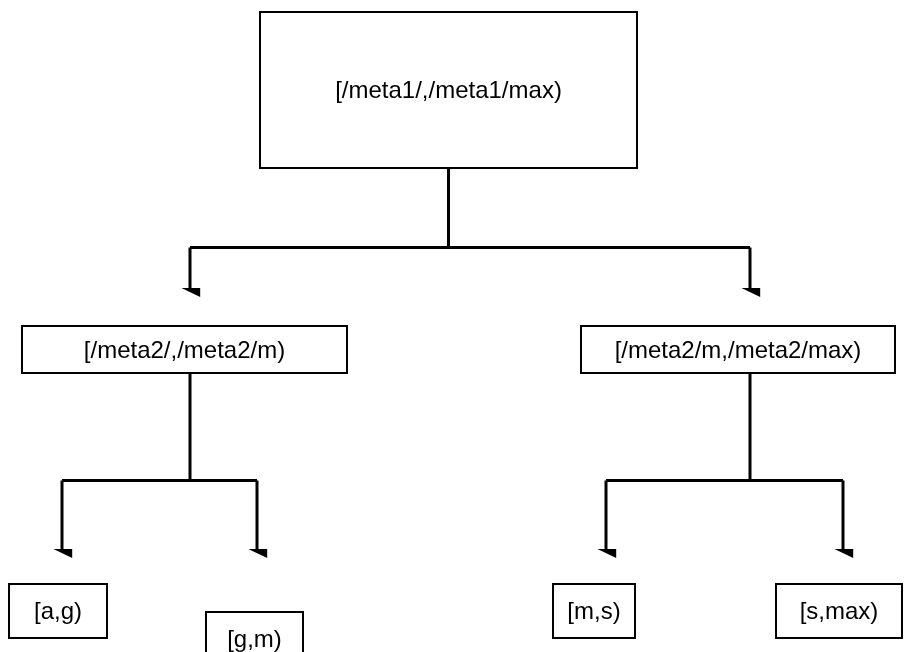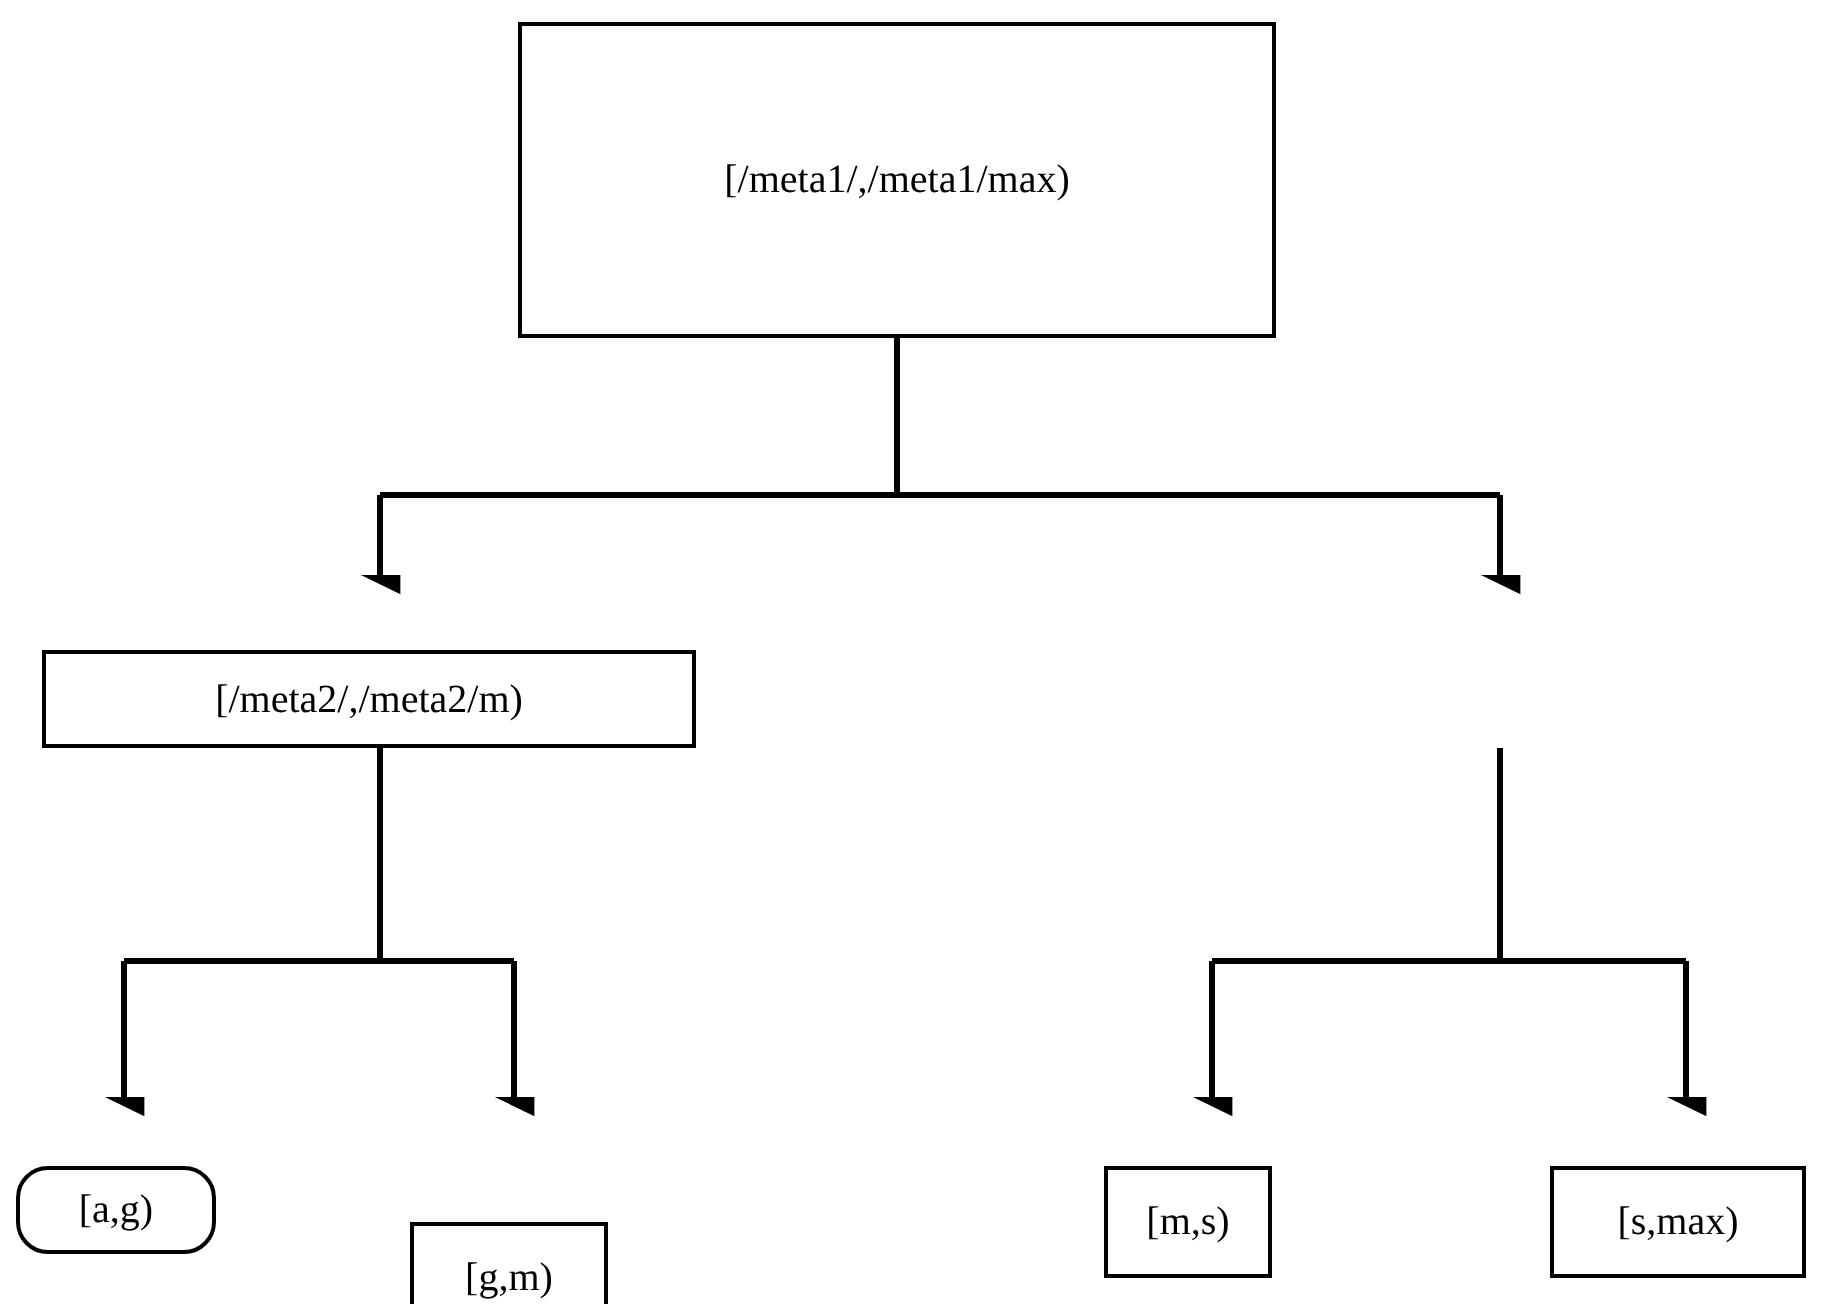--- a/index.html
+++ b/index.html
@@ -29,22 +29,22 @@
   }
   .node-box {
     position: absolute;
     box-sizing: border-box;
     border: 2px solid #000000;
     background: #ffffff;
     display: flex;
     align-items: center;
     justify-content: center;
     color: #000000;
-    font-family: Liberation Serif, serif;
-    font-size: 20px;
+    font-family: Liberation Sans, sans-serif;
+    font-size: 24px;
     line-height: 1;
     letter-spacing: 0px;
     white-space: pre;
   }
   .node-label {
     display: block;
     white-space: pre;
   }
   #node-root {
     left: 259px;
@@ -61,22 +61,21 @@
   #node-mid-right {
     left: 580px;
     top: 325px;
     width: 316px;
     height: 49px;
   }
   #node-leaf-ag {
     left: 8px;
     top: 583px;
     width: 100px;
-    height: 44px;
-    border-radius: 16px;
+    height: 56px;
   }
   #node-leaf-gm {
     left: 205px;
     top: 611px;
     width: 99px;
     height: 56px;
   }
   #node-leaf-ms {
     left: 552px;
     top: 583px;
@@ -128,20 +127,23 @@
   </svg>
 
   <div class="node-box" id="node-root">
     <span class="node-label">[/meta1/,/meta1/max)</span>
   </div>
 
   <div class="node-box" id="node-mid-left">
     <span class="node-label">[/meta2/,/meta2/m)</span>
   </div>
 
+  <div class="node-box" id="node-mid-right">
+    <span class="node-label">[/meta2/m,/meta2/max)</span>
+  </div>
 
   <div class="node-box" id="node-leaf-ag">
     <span class="node-label">[a,g)</span>
   </div>
 
   <div class="node-box" id="node-leaf-gm">
     <span class="node-label">[g,m)</span>
   </div>
 
   <div class="node-box" id="node-leaf-ms">

